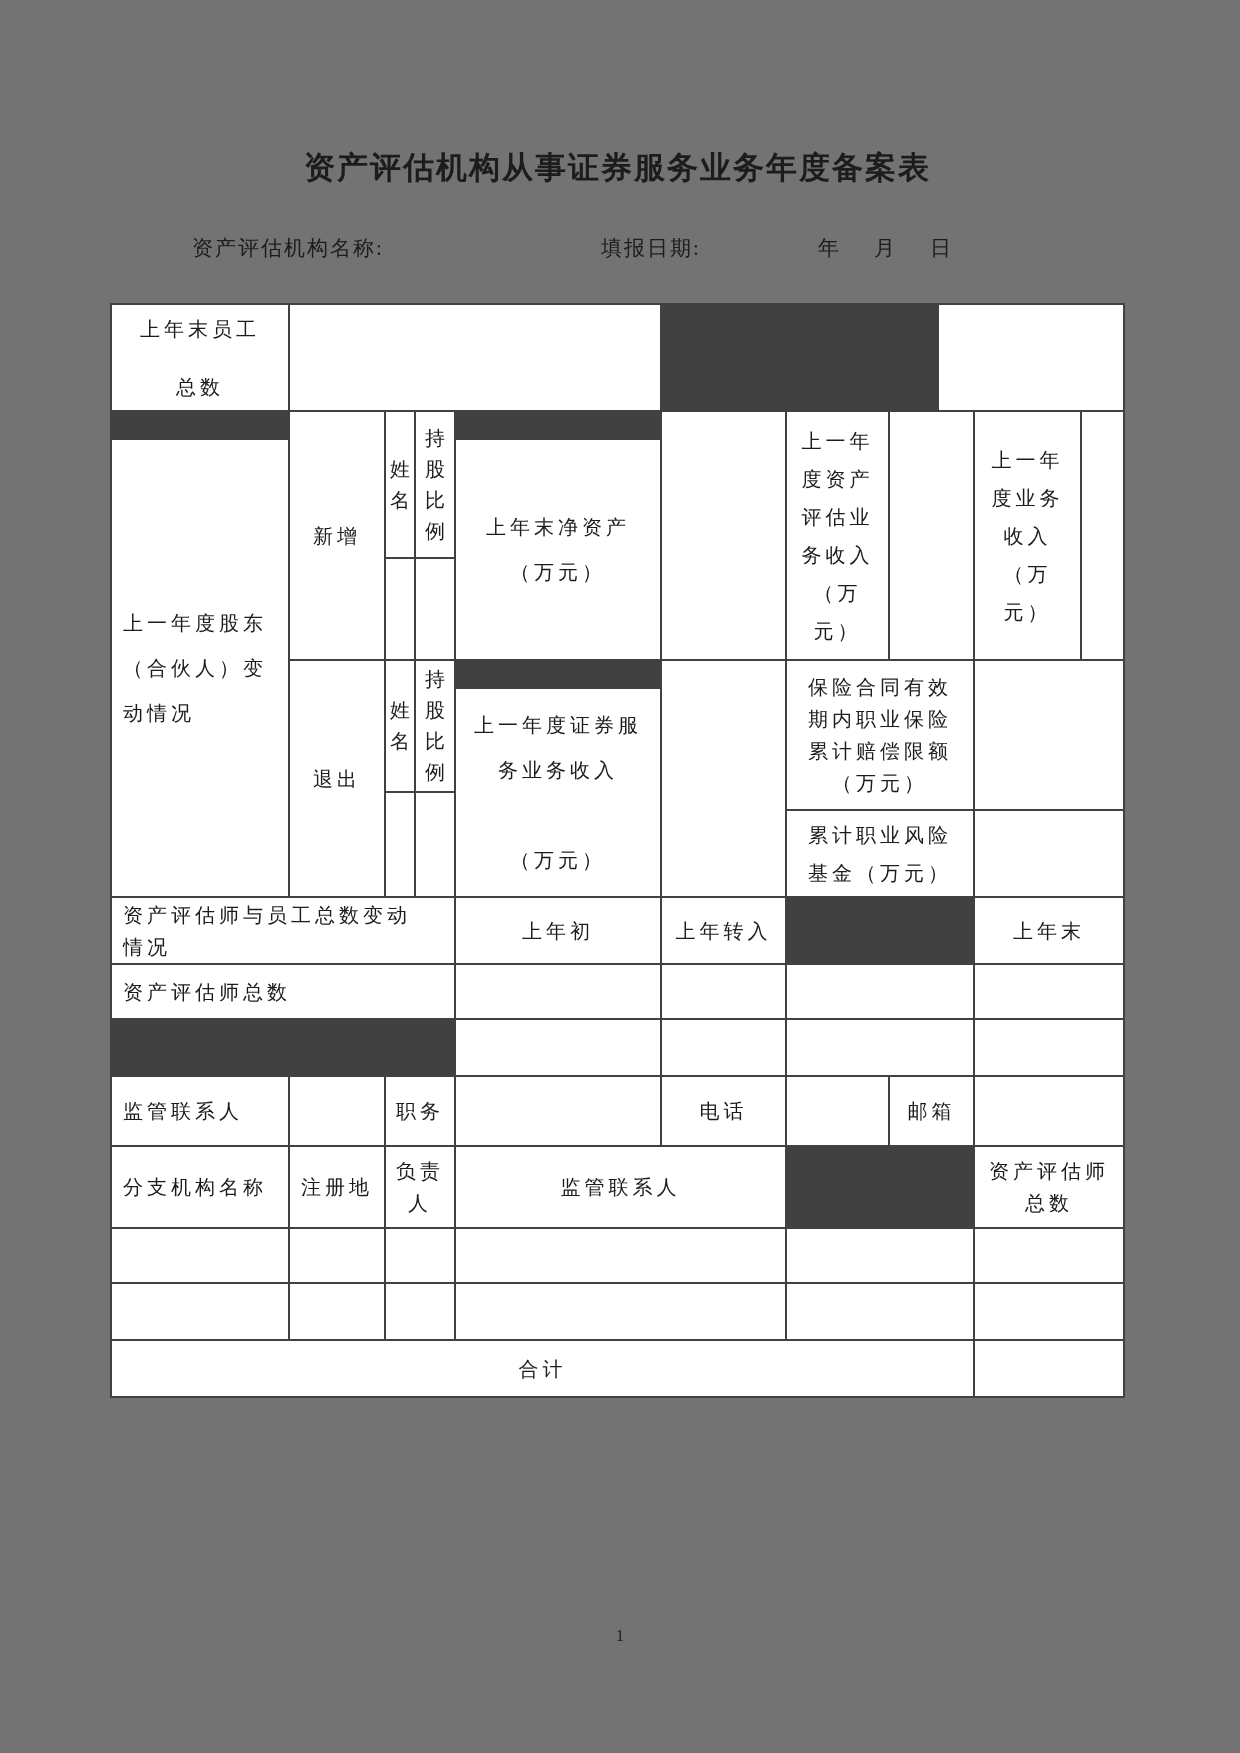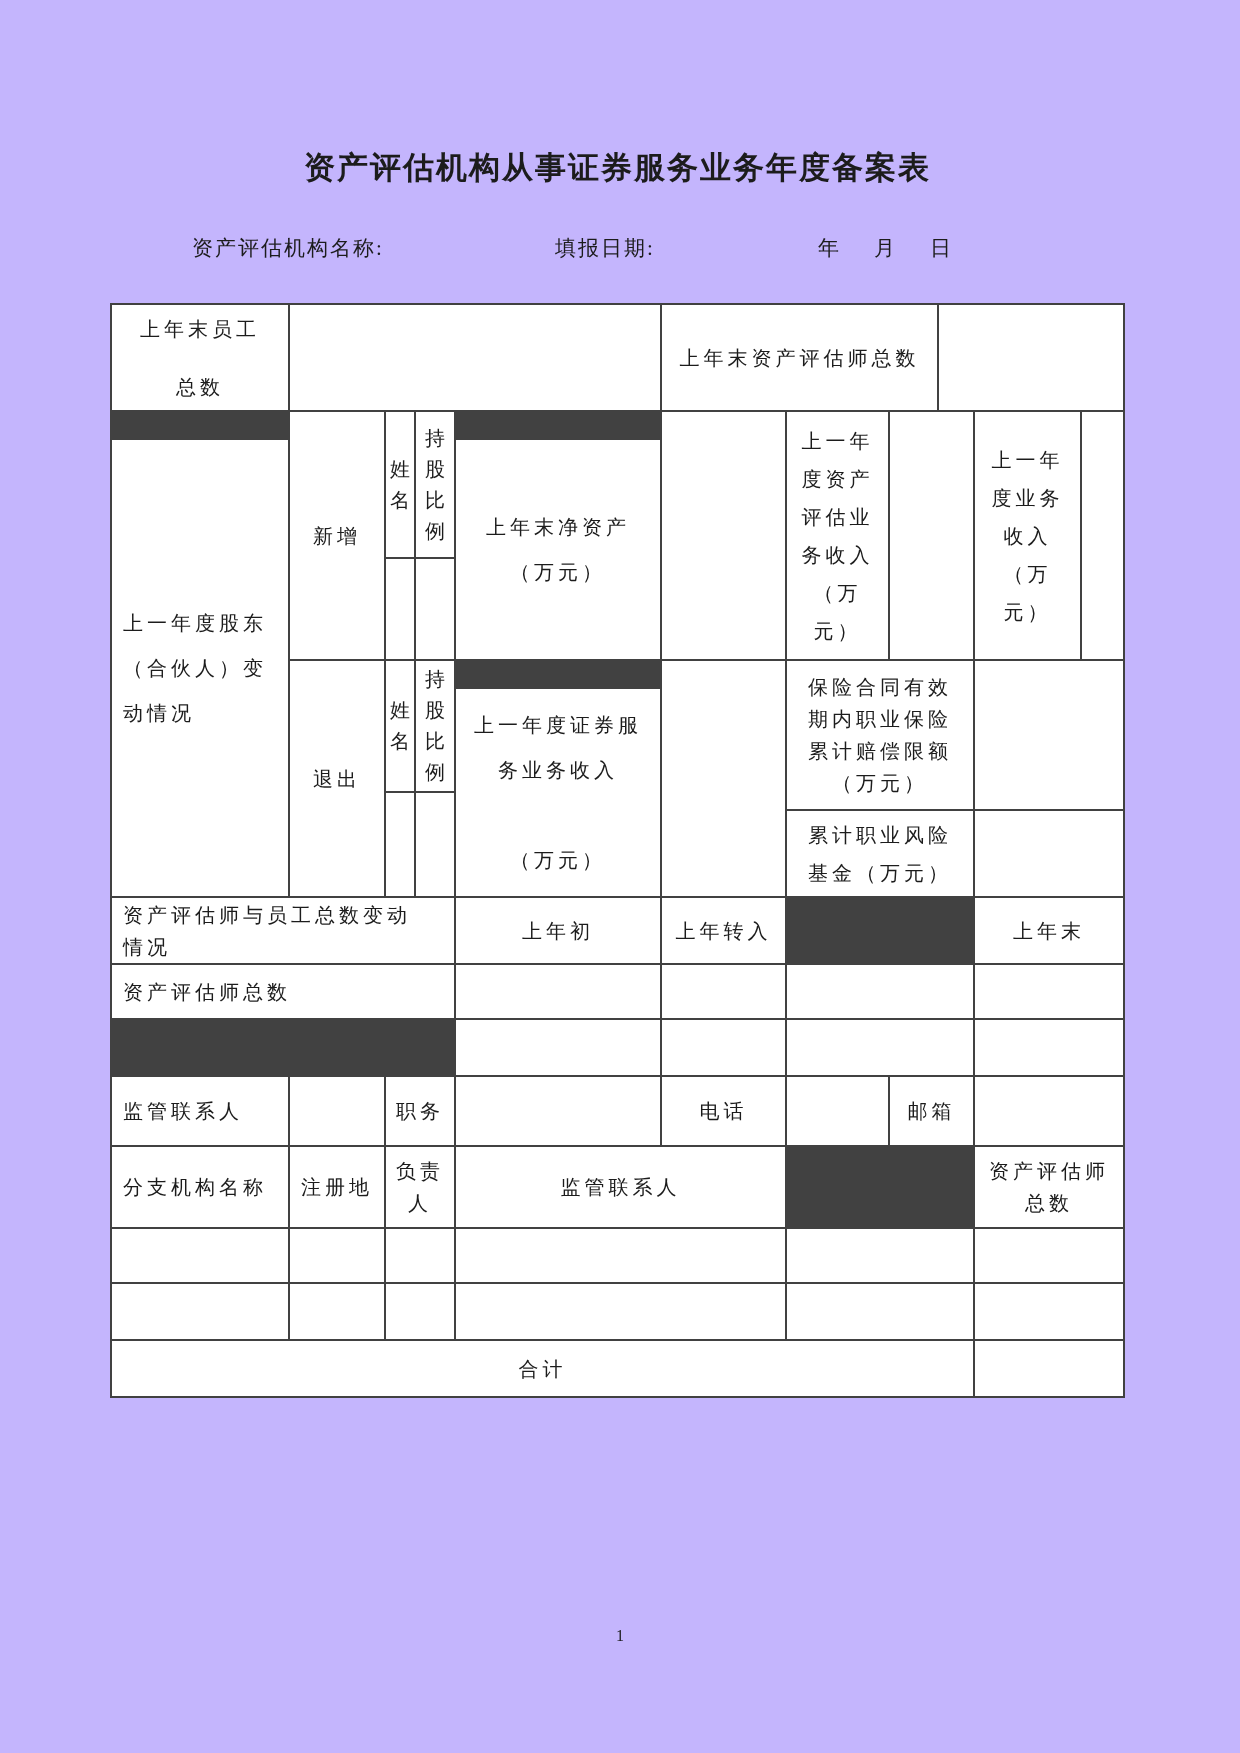--- a/index.html
+++ b/index.html
@@ -5,21 +5,21 @@
   * { margin: 0; padding: 0; box-sizing: border-box; }
   html, body { background: #ffffff; }
   body {
     font-family: "Liberation Serif", "DejaVu Serif", serif;
     color: #1c1c1c;
   }
   .page {
     position: relative;
     width: 1240px;
     height: 1753px;
-    background: #c4b5fd;
+    background: #737373;
     overflow: hidden;
   }
   .doc-title {
     position: absolute;
     left: 110px;
     top: 147px;
     width: 1015px;
     text-align: center;
     font-size: 31px;
     font-weight: bold;
@@ -29,21 +29,21 @@
   .subtitle-row {
     position: absolute;
     left: 0; top: 234px;
     width: 1240px;
     height: 30px;
     font-size: 21px;
     letter-spacing: 2px;
   }
   .subtitle-row span { position: absolute; white-space: nowrap; }
   .org-name-label  { left: 192px; }
-  .date-label      { left: 555px; }
+  .date-label      { left: 601px; }
   .year-label      { left: 818px; }
   .month-label     { left: 874px; }
   .day-label       { left: 930px; }
 
   .form-table {
     position: absolute;
     left: 110px;
     top: 303px;
     display: grid;
     grid-template-columns: 176px 94px 28px 38px 204px 123px 101px 47px 34px 105px 41px;
@@ -95,21 +95,20 @@
     <span class="year-label">年</span>
     <span class="month-label">月</span>
     <span class="day-label">日</span>
   </div>
 
   <div class="form-table">
 
     <div class="cell lh-big" style="grid-area:1/1/2/2">上年末员工
 总数</div>
     <div class="cell" style="grid-area:1/2/2/6"></div>
-    <div class="cell" style="grid-area:1/6/2/9">上年末资产评估师总数</div>
     <div class="cell" style="grid-area:1/9/2/12"></div>
 
     <div class="cell" style="grid-area:2/2/4/3">新增</div>
     <div class="cell left lh-wide" style="grid-area:2/1/7/2">上一年度股东
 （合伙人）变
 动情况</div>
     <div class="cell v" style="grid-area:2/3/3/4">姓
 名</div>
     <div class="cell v" style="grid-area:2/4/3/5">持
 股

